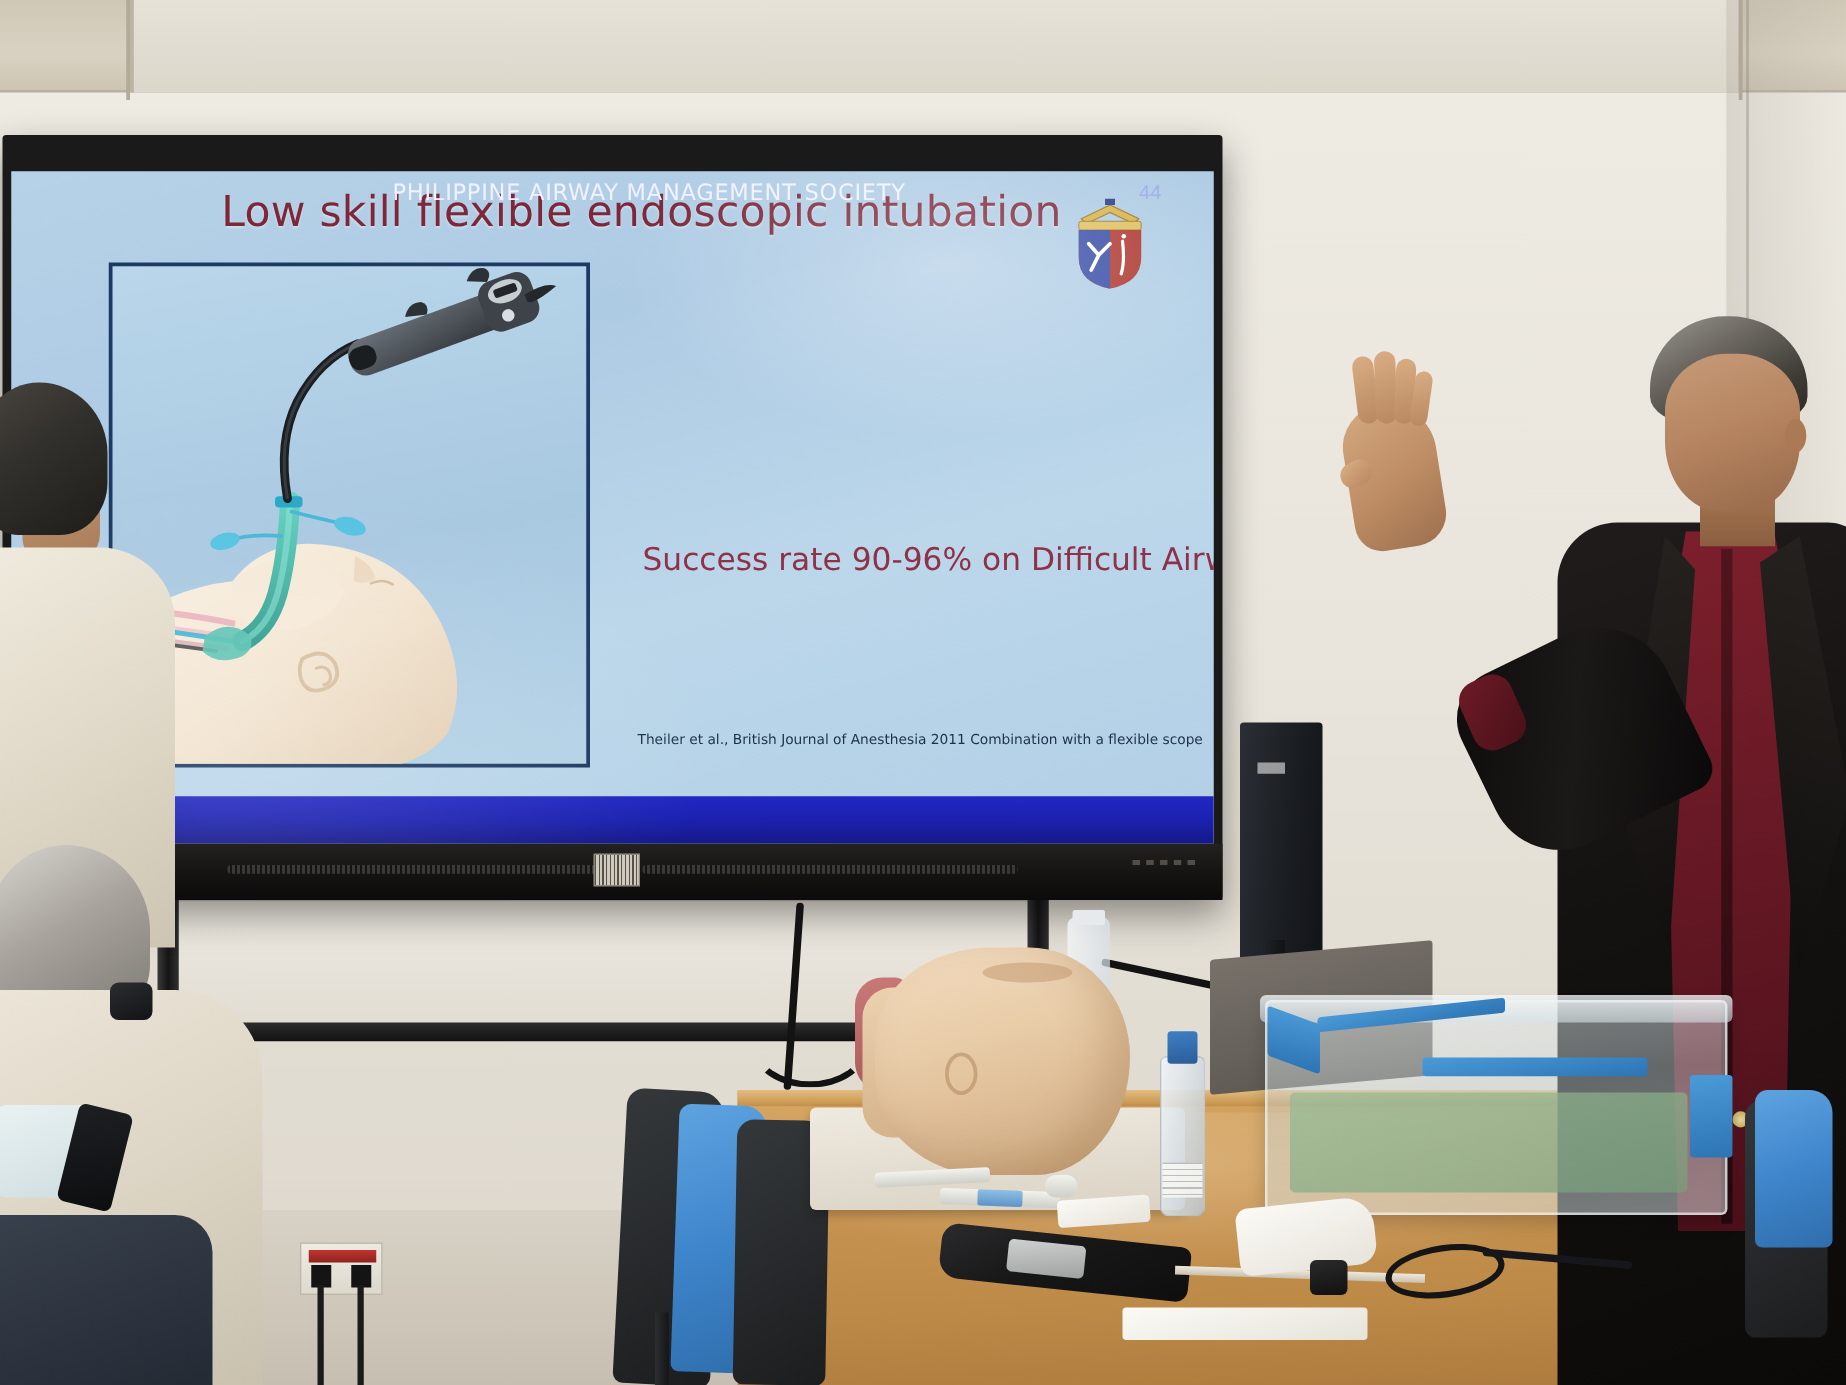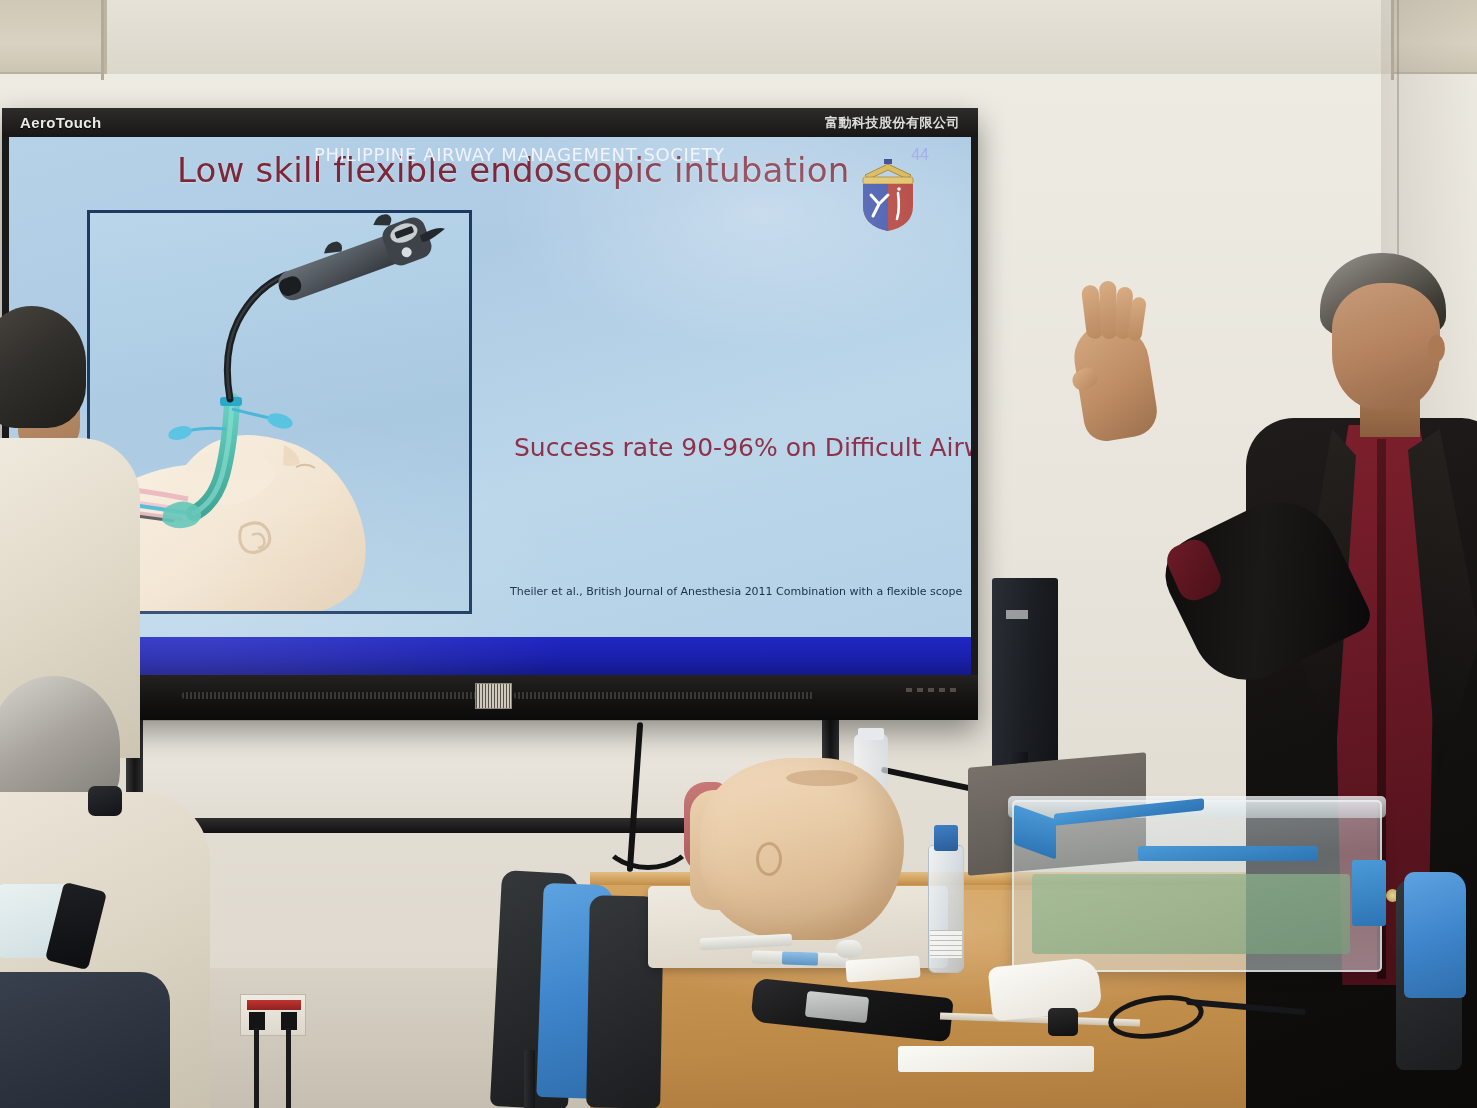--- a/index.html
+++ b/index.html
@@ -500,24 +500,20 @@
 
   <div class="stand-panel"></div>
   <div class="stand-leg" style="left:126px;top:718px;height:330px;"></div>
   <div class="stand-leg" style="left:822px;top:718px;height:290px;"></div>
   <div class="stand-crossbar"></div>
   <div class="stand-foot" style="left:86px;top:1044px;width:106px;"></div>
   <div class="stand-foot" style="left:784px;top:1000px;width:100px;"></div>
 
   <div class="display-frame">
 
-    <div class="bezel-top">
-      <span class="brand-aerotouch">AeroTouch</span>
-      <span class="brand-cn">富動科技股份有限公司</span>
-    </div>
 
     <div class="screen">
       <div class="slide">
 
         <div class="slide-title">Low skill flexible endoscopic intubation</div>
 
         <div class="crest">
           <svg viewBox="0 0 62 76" width="62" height="76">
             <path d="M8 20 L31 9 L54 20 L50 24 L31 15 L12 24 Z" fill="#d8b44e" stroke="#9e7c24" stroke-width="1"></path>
             <rect x="6" y="22" width="50" height="7" rx="2" fill="#e0c063" stroke="#9e7c24" stroke-width=".8"></rect>

